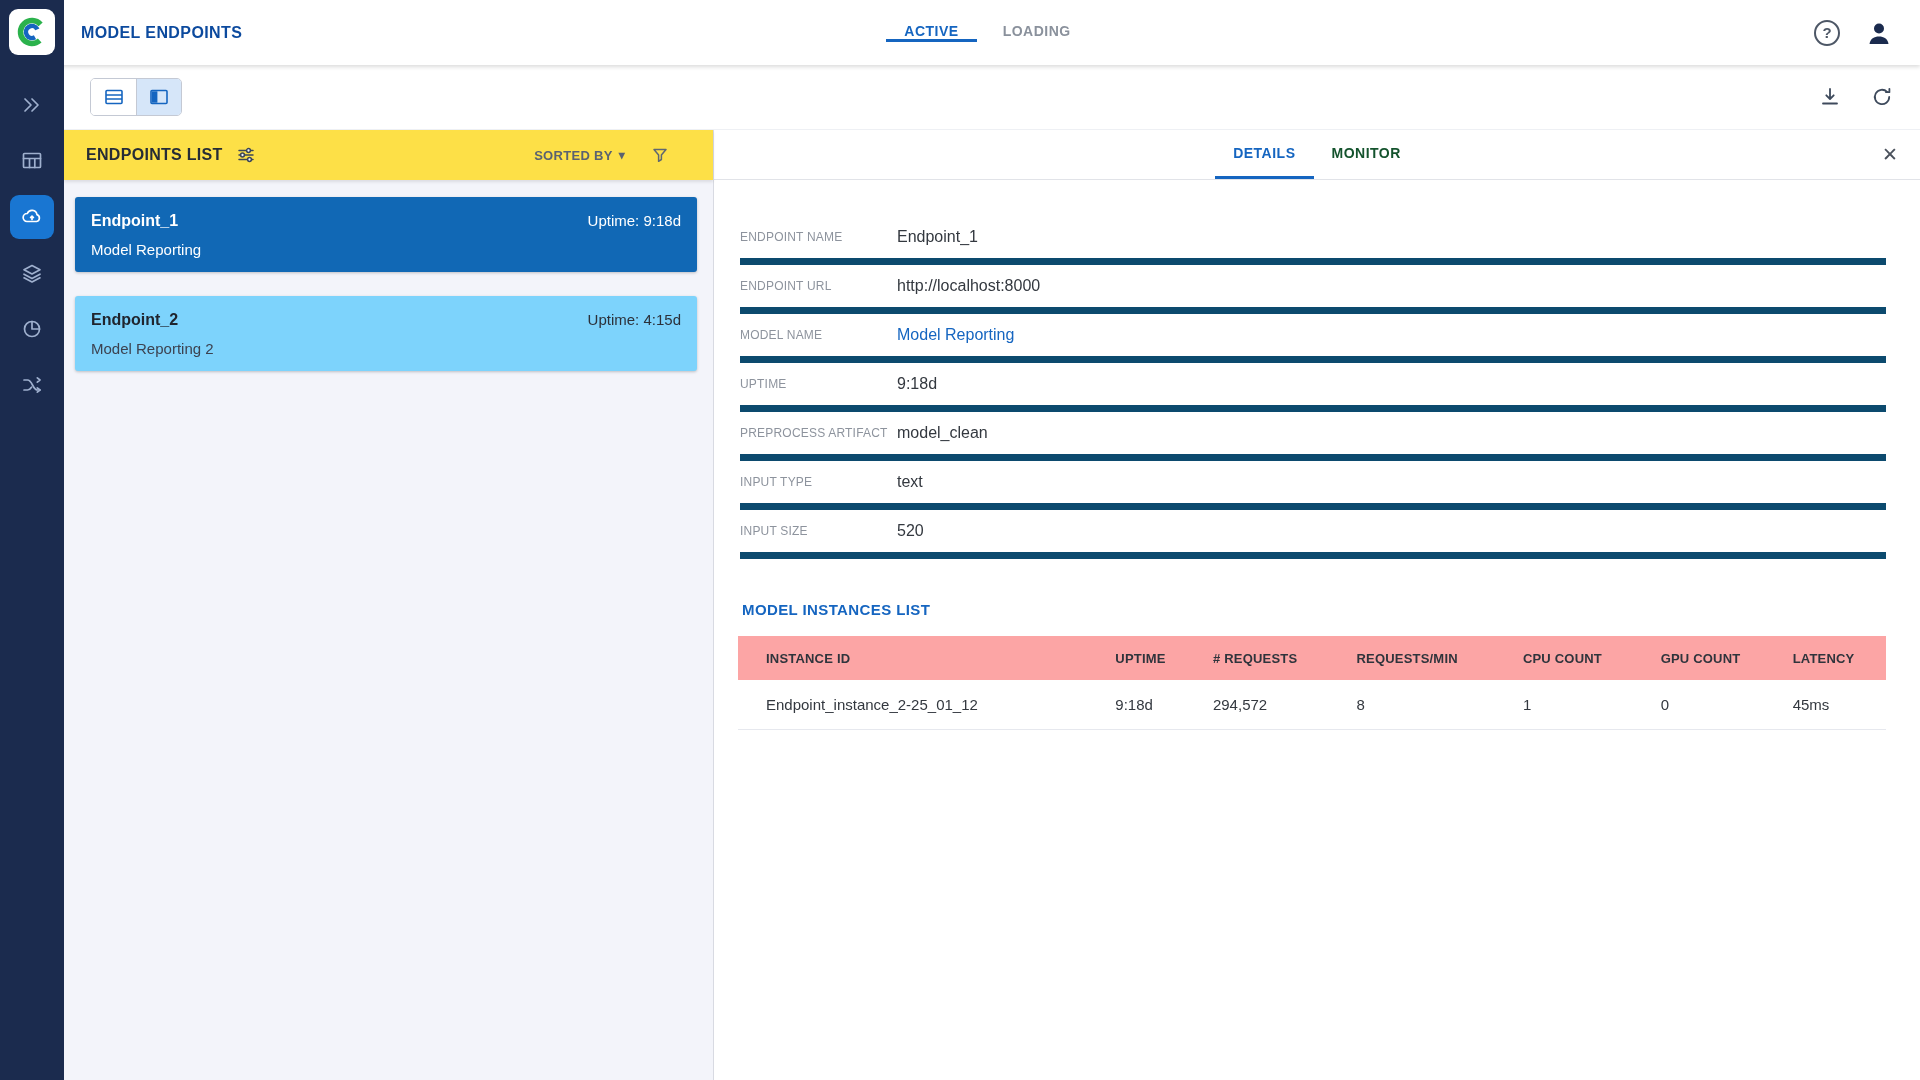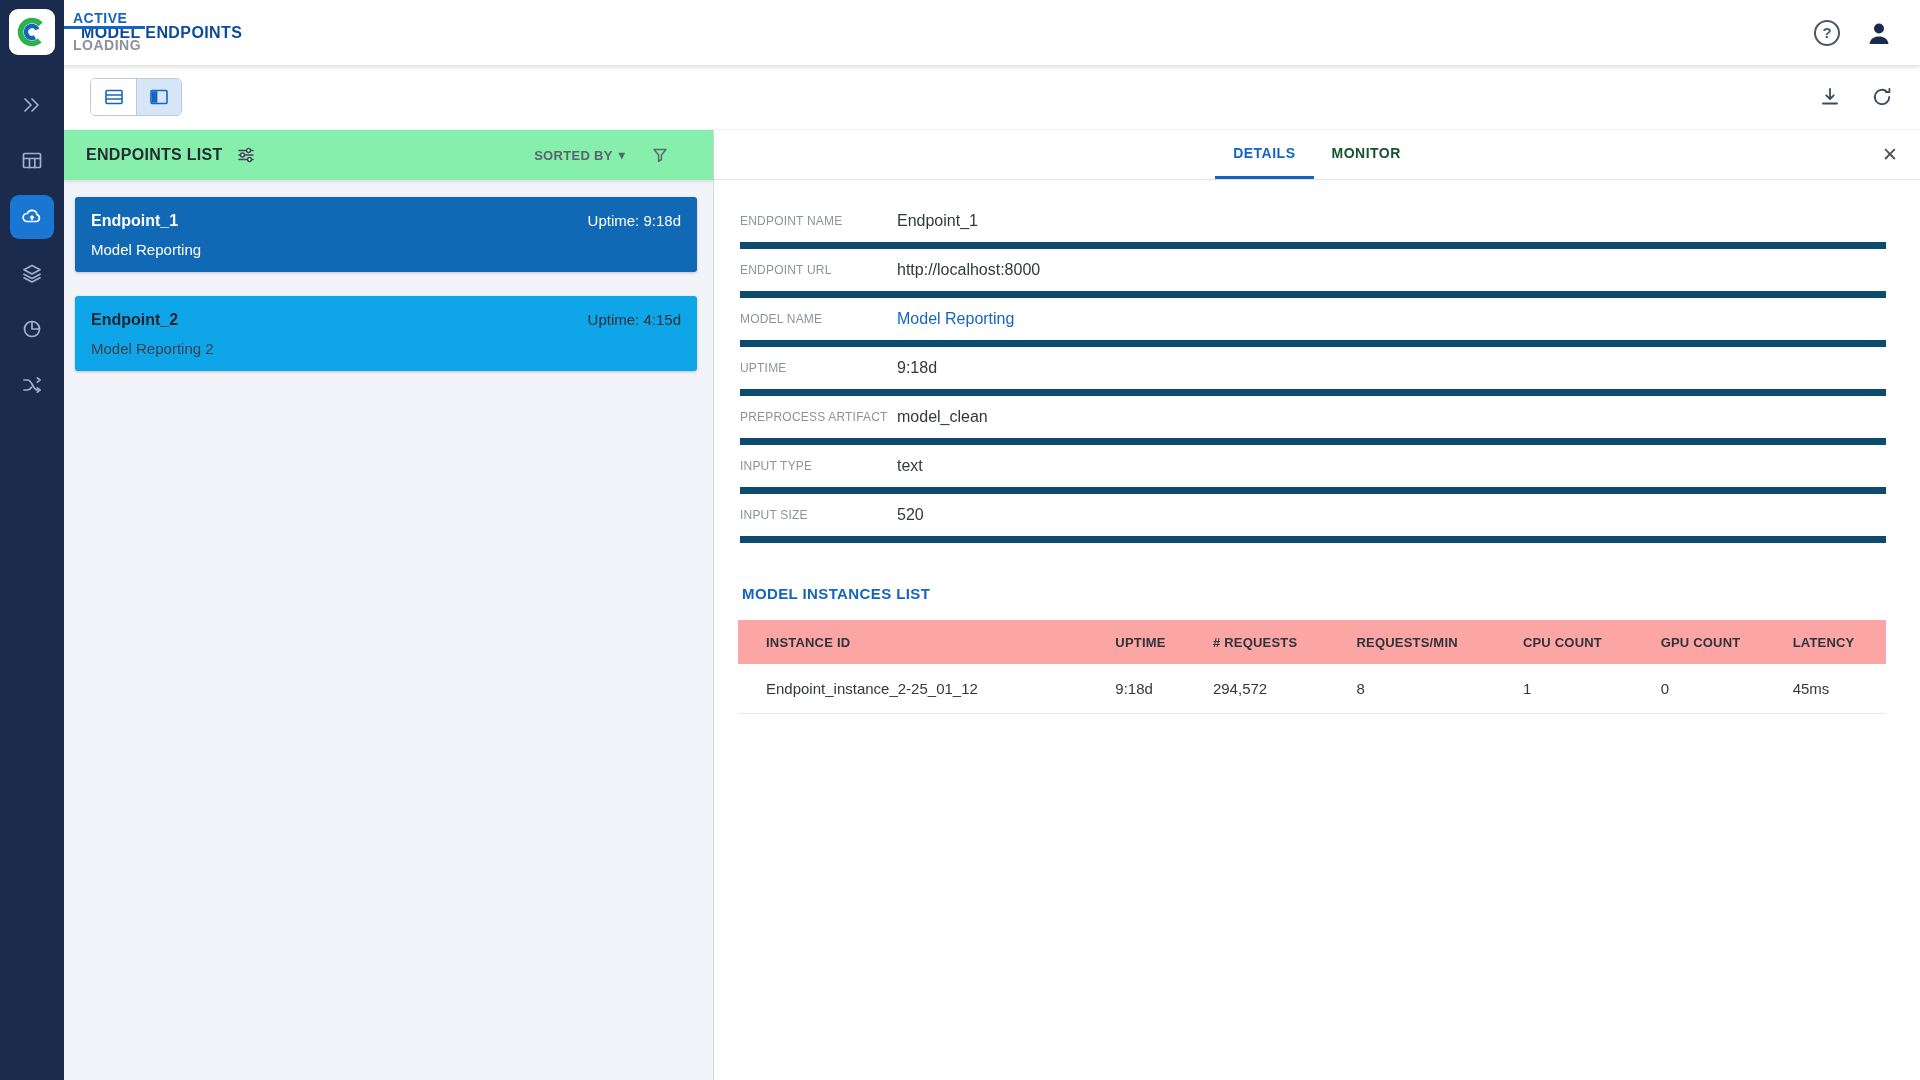--- a/index.html
+++ b/index.html
@@ -17,21 +17,21 @@
   .nav-item svg { stroke:#9fb0ce; fill:none; stroke-width:1.7; stroke-linecap:round; stroke-linejoin:round; }
   .nav-item.active .tile { width:44px; height:44px; background:#1976d2; border-radius:9px;
     display:flex; align-items:center; justify-content:center; }
   .nav-item.active svg { stroke:#ffffff; }
 
   
   .topbar { position:absolute; left:55px; top:0; right:0; height:65px; background:#fff;
     box-shadow:0 2px 4px rgba(0,0,0,.14); z-index:20; display:flex; align-items:center; }
   .page-title { margin-left:26px; font-size:16px; font-weight:bold; letter-spacing:.4px; color:#0c4a9e; }
   .top-tabs { position:absolute; left:0; right:0; height:100%; display:flex;
-    align-items:flex-start; justify-content:center; gap:8px; pointer-events:none;flex-direction:column; }
+    align-items:center; justify-content:center; gap:8px; pointer-events:none; }
   .top-tab { pointer-events:auto; display:flex; align-items:center; padding:0 18px; font-size:14px;
     font-weight:bold; letter-spacing:.5px; color:#8a919c; cursor:pointer; border-bottom:3px solid transparent; }
   .top-tab.active { color:#1565c0; border-bottom-color:#1565c0; }
   .top-icons { margin-left:auto; display:flex; align-items:center; gap:22px; padding-right:24px; z-index:2; }
   .help-circle { width:26px; height:26px; border:2px solid #4d5766; border-radius:50%; color:#4d5766;
     font-size:15px; font-weight:bold; display:flex; align-items:center; justify-content:center; cursor:pointer; }
   .avatar { width:34px; height:34px; display:flex; align-items:center; justify-content:center; cursor:pointer; }
 
   
   .toolbar { position:absolute; left:64px; top:65px; right:0; height:65px; background:#fff;
@@ -43,42 +43,42 @@
   .view-toggle button.sel { background:#d6e6f9; }
   .toolbar-right { margin-left:auto; display:flex; align-items:center; gap:28px; padding-right:26px; }
   .tool-icon { cursor:pointer; display:flex; align-items:center; justify-content:center; }
 
   
   .content { position:absolute; left:64px; top:130px; right:0; bottom:0; display:flex; }
 
   
   .list-panel { width:650px; background:#f3f4fa; border-right:1px solid #d8dae2;
     display:flex; flex-direction:column; }
-  .list-header { height:50px; background:#86efac; box-shadow:0 2px 3px rgba(0,0,0,.10);
+  .list-header { height:50px; background:#fde047; box-shadow:0 2px 3px rgba(0,0,0,.10);
     display:flex; align-items:center; padding:0 26px 0 22px; position:relative; z-index:2; }
   .list-title { font-size:16px; font-weight:bold; letter-spacing:.3px; color:#262c36; }
   .tune-wrap { margin-left:14px; display:flex; align-items:center; cursor:pointer; }
   .list-header .spacer { flex:1; }
   .sorted-by { display:flex; align-items:center; gap:6px; font-size:13px; font-weight:bold;
     letter-spacing:.3px; color:#5a6270; cursor:pointer; margin-right:26px; }
   .caret { font-size:12px; color:#5a6270; }
   .funnel-wrap { margin-right:18px; cursor:pointer; display:flex; align-items:center; }
 
   .cards { padding:17px 16px 0 11px; overflow-y:auto; }
-  .card { background:#0ea5e9; border-radius:3px; box-shadow:0 1px 3px rgba(0,0,0,.22);
+  .card { background:#7dd3fc; border-radius:3px; box-shadow:0 1px 3px rgba(0,0,0,.22);
     padding:15px 16px 14px 16px; margin-bottom:24px; cursor:pointer; }
   .card-top { display:flex; align-items:baseline; justify-content:space-between; }
   .card-name { font-size:16px; font-weight:bold; color:#20252e; }
   .card-uptime { font-size:15px; color:#2c313a; }
   .card-model { margin-top:11px; font-size:15px; color:#3c4250; }
   .card.selected { background:#1168b5; }
   .card.selected .card-name, .card.selected .card-uptime, .card.selected .card-model { color:#ffffff; }
 
   
-  .detail-panel { flex:1; background:#fff; display:flex; flex-direction:column; overflow:hidden; }
+  .detail-panel { flex:1; background:#fff; display:flex; flex-direction:column; overflow:hidden;gap:16px; }
   .detail-tabs { height:50px; border-bottom:1px solid #e1e3e8; display:flex; align-items:stretch;
     justify-content:center; position:relative; flex:0 0 auto; }
   .dtab { display:flex; align-items:center; padding:0 18px; font-size:14px; font-weight:bold;
     letter-spacing:.5px; color:#14532d; cursor:pointer; border-bottom:3px solid transparent; }
   .dtab.active { color:#1565c0; border-bottom-color:#1565c0; }
   .close-btn { position:absolute; right:22px; top:0; height:100%; display:flex; align-items:center;
     font-size:19px; color:#4a515c; cursor:pointer; }
 
   .detail-body { flex:1; overflow-y:auto; padding-bottom:40px; }
   .fields { margin:20px 34px 0 26px; }

